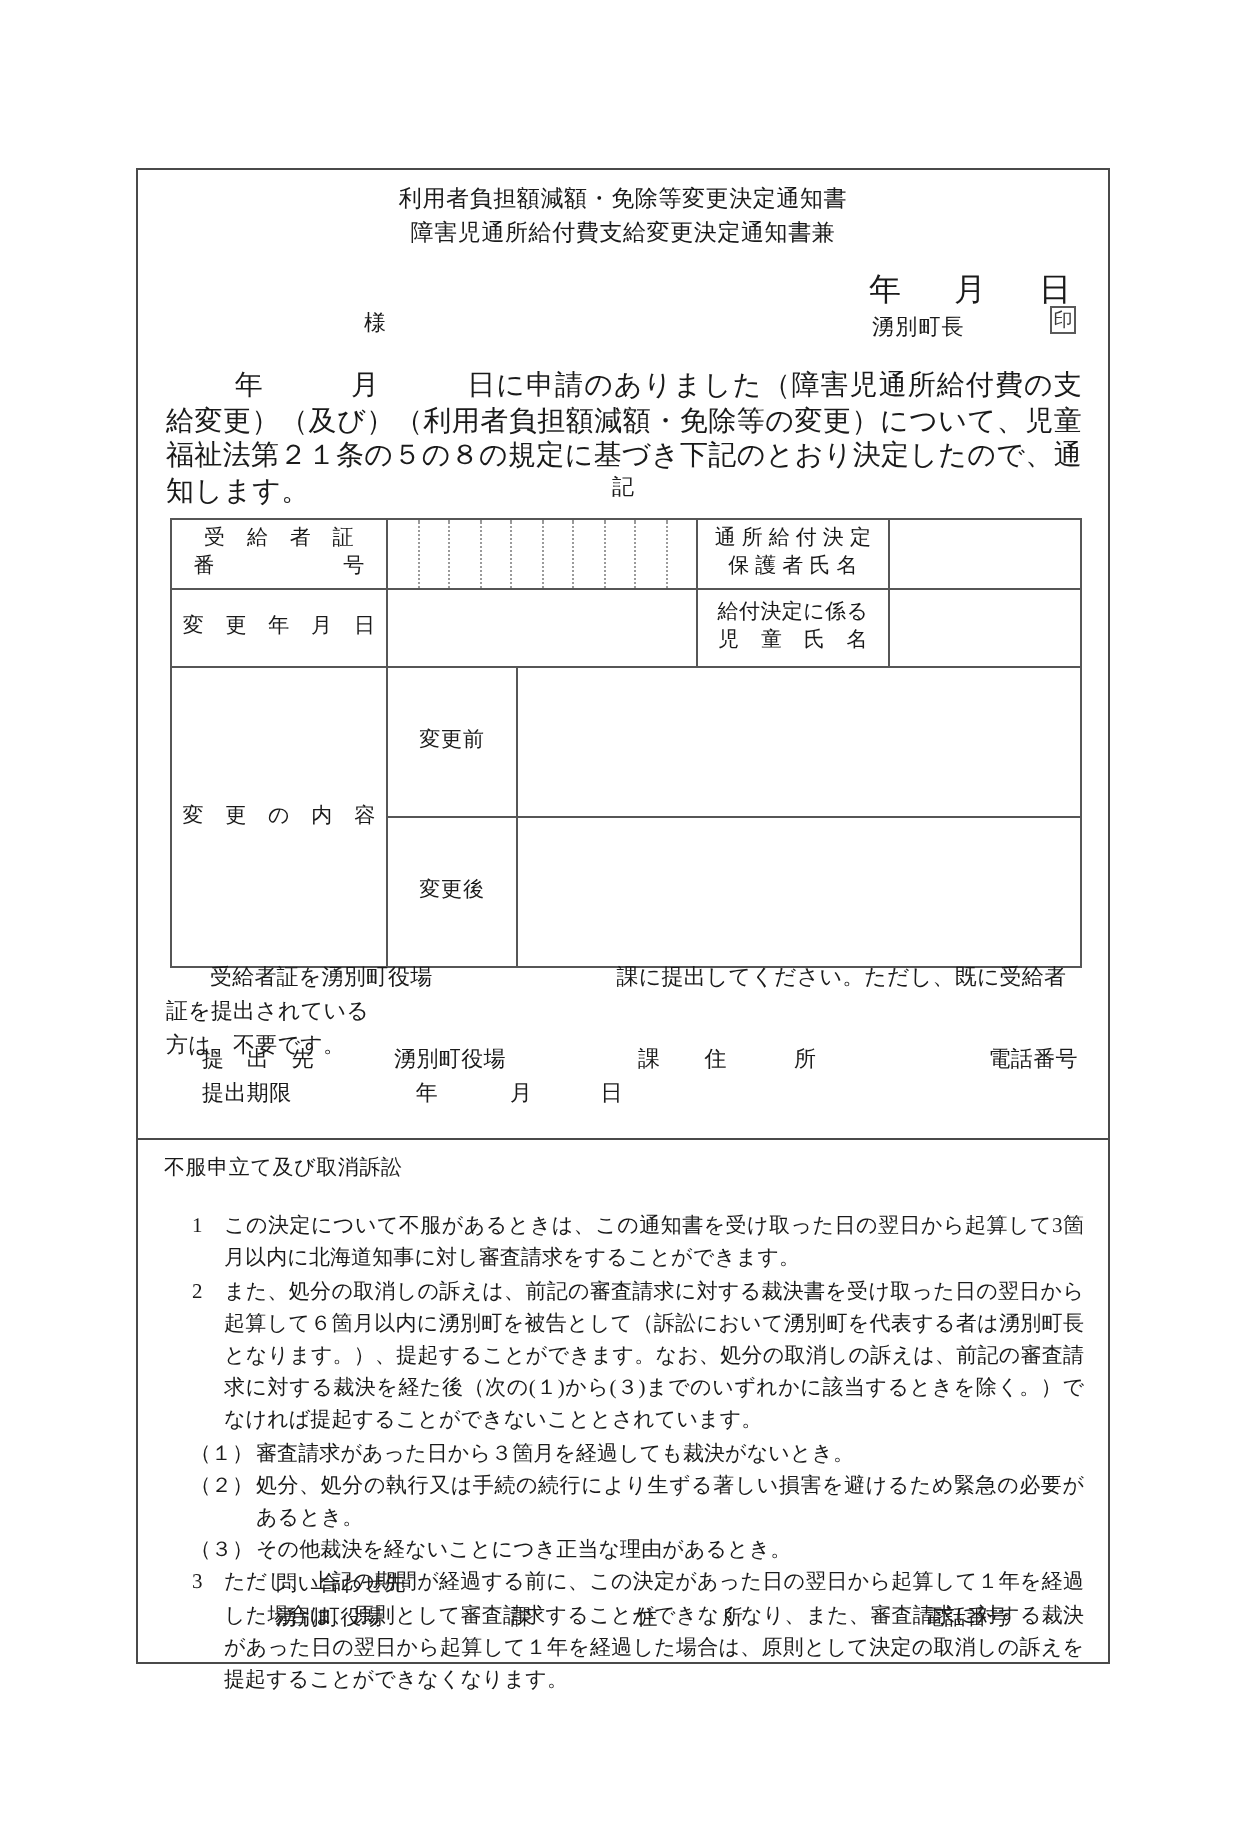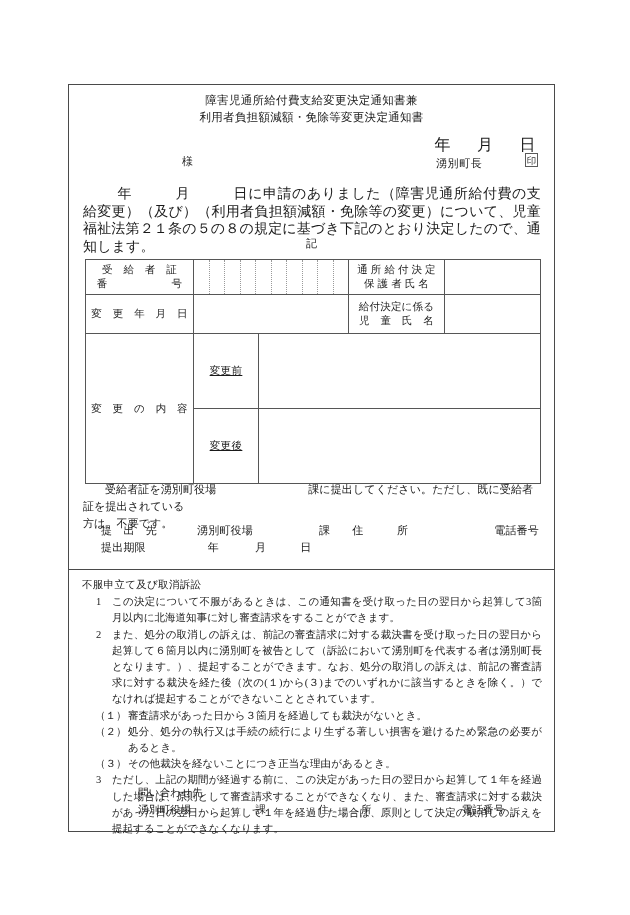--- a/index.html
+++ b/index.html
@@ -155,21 +155,20 @@
   .digit-grid .d {
     flex: 1 1 0;
     border-right: 1px dotted #9a9a9a;
   }
   .digit-grid .d:last-child { border-right: none; }
 
   .sub-lbl {
     text-align: center;
     font-size: 10.5px;
     letter-spacing: 0.4px;
-    text-decoration: underline;
   }
 
   
   .table-note {
     position: absolute;
     left: 14px;
     right: 13px;
     top: 396px;
     font-size: 11px;
     line-height: 17px;
@@ -210,21 +209,21 @@
   .appeal {
     position: absolute;
     left: 13px;
     right: 12px;
     top: 492px;
     font-size: 10.5px;
     line-height: 16.2px;
     letter-spacing: 0.05px;
   }
   .appeal-head {
-    margin-bottom: 1px;
+    margin-bottom: 13px;
     letter-spacing: 0.3px;
   }
   .appeal-item {
     display: flex;
     align-items: flex-start;
     margin-bottom: 0px;
   }
   .appeal-item .num {
     flex: 0 0 auto;
     width: 30px;
@@ -259,22 +258,22 @@
 </style>
 </head>
 <body>
 
 <div class="page">
 
 
   <div class="outer-box">
 
     <div class="title-block">
+      <span class="title-line">利用者負担額減額・免除等変更決定通知書</span>
       <span class="title-line">障害児通所給付費支給変更決定通知書兼</span>
-      <span class="title-line">利用者負担額減額・免除等変更決定通知書</span>
     </div>
 
     <div class="date-line">
       <span>年</span><span class="gap-s"></span><span>月</span><span class="gap-s"></span><span>日</span>
     </div>
 
     <div class="addressee">様</div>
 
     <div class="issuer">湧別町長</div>
     <div class="seal-box">印</div>

